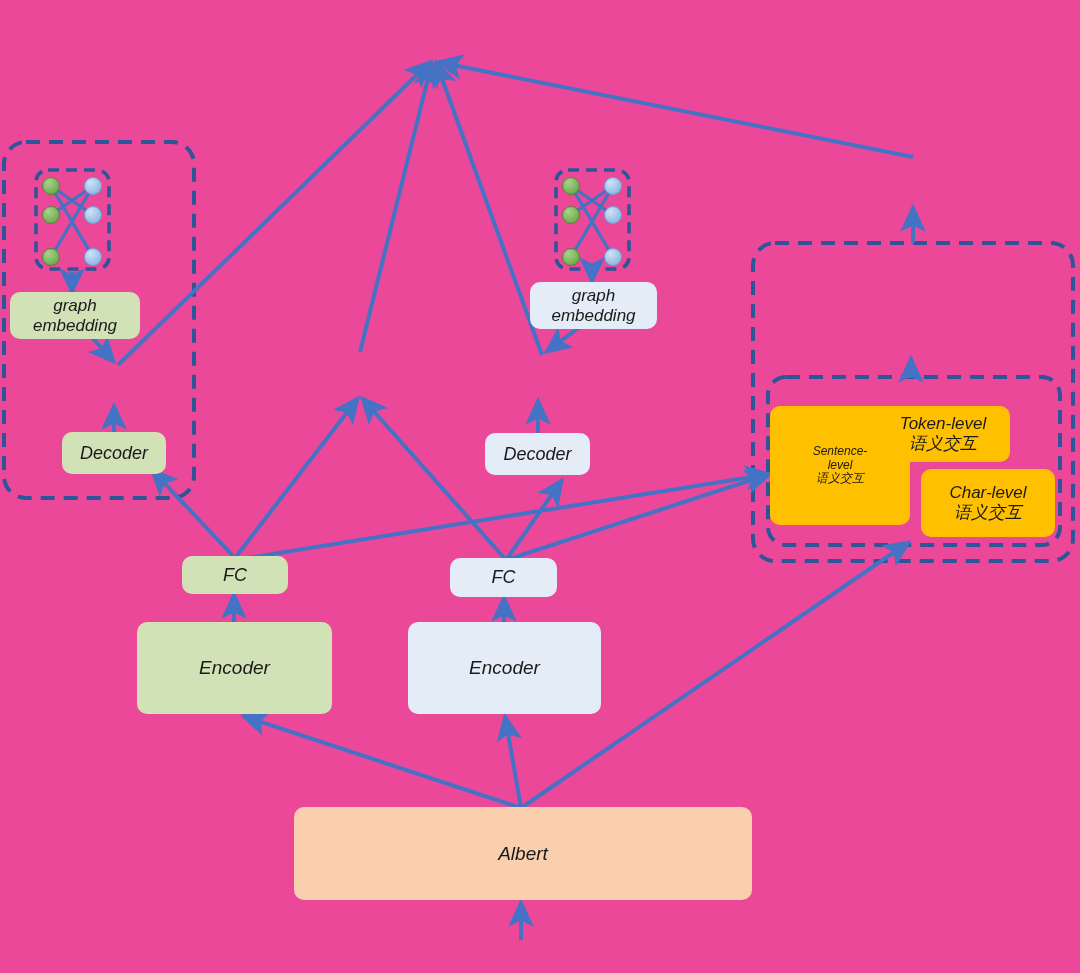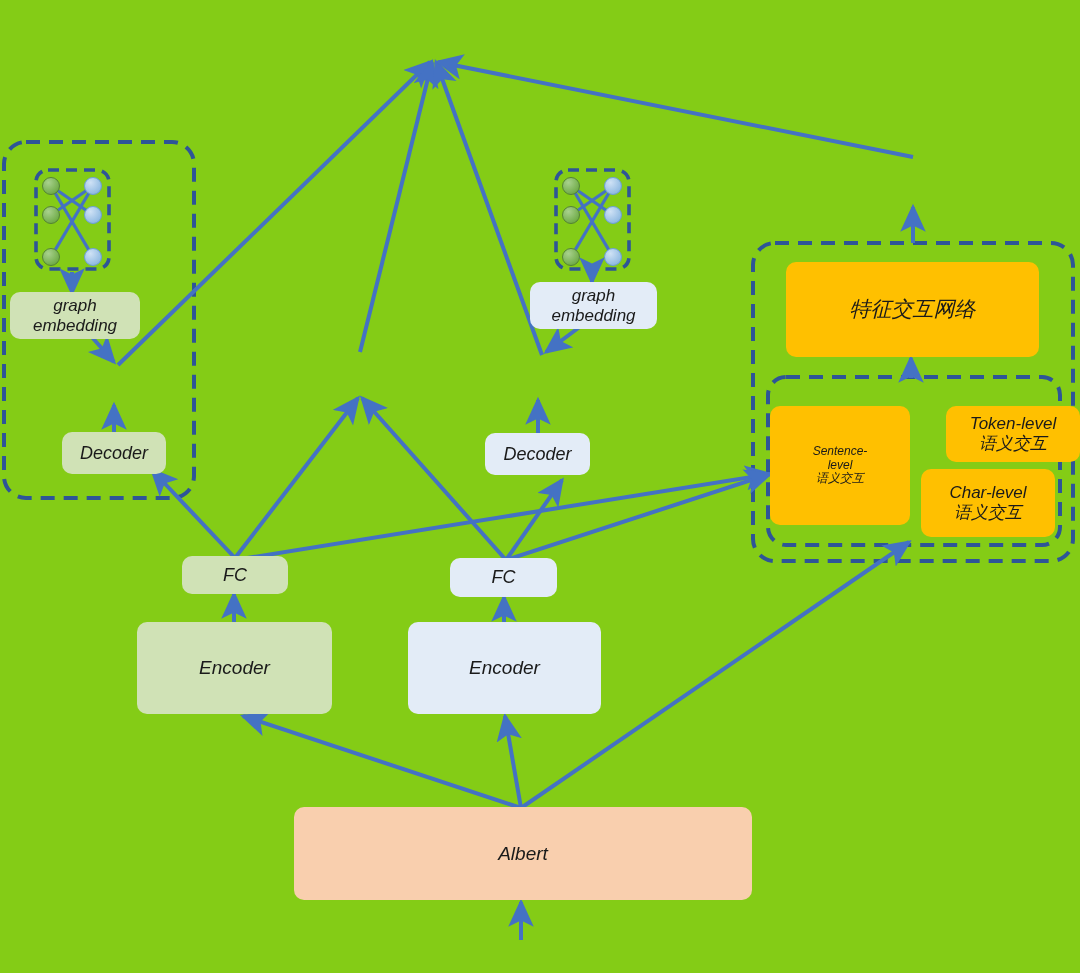--- a/index.html
+++ b/index.html
@@ -1,16 +1,16 @@
 <!DOCTYPE html>
 <html><head>
 <meta charset="utf-8">
 <style>
   html,body{margin:0;padding:0;background:#000;}
-  #stage{position:relative;width:1080px;height:973px;background:#84cc16;overflow:hidden;
+  #stage{position:relative;width:1080px;height:973px;background:#ec4899;overflow:hidden;
          font-family:"Liberation Sans", sans-serif;}
   svg.layer{position:absolute;left:0;top:0;width:1080px;height:973px;}
   .node{position:absolute;display:flex;align-items:center;justify-content:center;
         text-align:center;font-style:italic;color:#1a1a1a;line-height:1.15;
         border-radius:10px;box-sizing:border-box;}
   .green{background:#d0e2b6;}
   .blue{background:#e3ecf7;}
   .orange{background:#ffc000;}
   .peach{background:#f9cfae;}
   .lbl{pointer-events:none;}
@@ -153,31 +153,28 @@
     </div>
 
   <div class="node blue lbl" style="left:408px;top:622px;width:193px;height:92px;font-size:19px;">
       <span>Encoder</span>
     </div>
 
   <div class="node peach lbl" style="left:294px;top:807px;width:458px;height:93px;font-size:19px;align-items:center;">
       <span>Albert</span>
     </div>
 
-  <div class="node orange lbl" style="left:786px;top:262px;width:253px;height:95px;font-size:21px;">
-      <span>特征交互网络</span>
-    </div>
 
   <div class="node orange lbl" style="left:770px;top:406px;width:140px;height:119px;font-size:12px;flex-direction:column;">
     <span>Sentence-</span>
     <span>level</span>
     <span>语义交互</span>
   </div>
 
-  <div class="node orange lbl" style="left:946px;top:406px;width:134px;height:56px;font-size:17px;flex-direction:column;font-style:italic;">
+  <div class="node orange lbl" style="left:876px;top:406px;width:134px;height:56px;font-size:17px;flex-direction:column;font-style:italic;">
     <span>Token-level</span>
     <span>语义交互</span>
   </div>
 
   <div class="node orange lbl" style="left:921px;top:469px;width:134px;height:68px;font-size:17px;flex-direction:column;">
     <span>Char-level</span>
     <span>语义交互</span>
   </div>
 
 </div>

